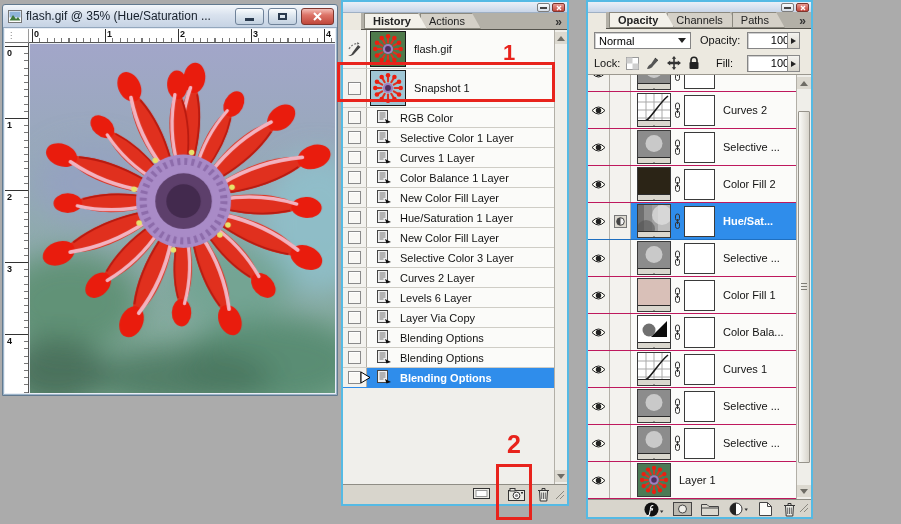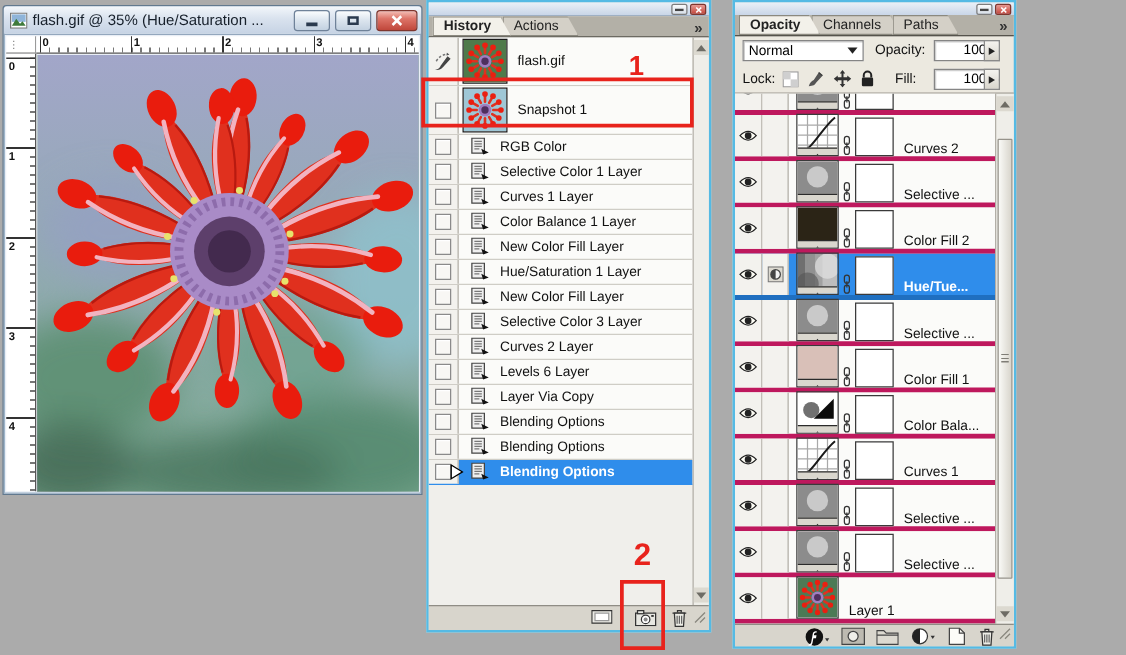--- a/index.html
+++ b/index.html
@@ -29,21 +29,21 @@
   .canvas{position:absolute;left:27px;top:39px;right:2px;bottom:2px;overflow:hidden;background:#8aa5a5}
   .canvas svg{display:block;width:100%;height:100%}
 
   
   .panel{position:absolute;background:#ece9e0;border:2px solid var(--pborder,#55bae4)}
   .panel.history{left:341px;top:0;width:228px;height:506px}
   .panel.layers{left:586px;top:0;width:227px;height:519px}
   .minibar{position:absolute;left:0;right:0;top:0;height:11px;background:linear-gradient(#eaf0f7,#c9d6e8);display:flex;justify-content:flex-end;gap:2px;padding:1px 2px 0 0;border-bottom:1px solid #9fb0c4}
   .mbtn{width:13px;height:9px;border:1px solid #7d7d7d;border-radius:2px;background:linear-gradient(#fafbfc,#d8dfe8);display:flex;align-items:center;justify-content:center}
   .mbtn.close{background:linear-gradient(#e89a92,#c4473c);border-color:#7e362e}
-  .tabstrip{position:absolute;left:0;right:0;height:17px;background:#b3b0a7;display:flex;padding-left:3px;border-bottom:1px solid #55534c}
+  .tabstrip{position:absolute;left:18px;right:0;height:17px;background:#b3b0a7;display:flex;padding-left:3px;border-bottom:1px solid #55534c}
   .panel.history .tabstrip{top:11px}
   .panel.layers .tabstrip{top:10px}
   .tab{height:16px;line-height:16px;padding:0 16px 0 9px;background:#d4d0c7;color:#222;clip-path:polygon(0 0,calc(100% - 9px) 0,100% 100%,0 100%);margin-right:-7px;box-shadow:0 0 0 1px #8b897f inset}
   .tab.active{background:#f3f1ea;font-weight:bold;z-index:2}
   .ovf{position:absolute;right:6px;font-weight:bold;color:#333;letter-spacing:-1px;font-size:12px}
   .panel.history .ovf{top:13px}
   .panel.layers .ovf{top:12px}
 
   
   .hlist{position:absolute;left:0;top:28px;width:211px;height:454px;background:#f0efeb;overflow:hidden}
@@ -78,21 +78,21 @@
   .tri-dn-b{width:0;height:0;border:4px solid transparent;border-top:5px solid #222;margin-bottom:-4px}
   .ctl-label{position:absolute;top:5px;color:#111}
   .valbox{position:absolute;top:3px;width:53px;height:17px;background:#fff;border:1px solid #858585;box-shadow:1px 1px 0 #cfcfcf inset;text-align:right;line-height:15px}
   .spin{position:absolute;top:3px;width:13px;height:17px;border:1px solid #8a8a8a;background:linear-gradient(#f4f3ef,#d9d6cd);display:flex;align-items:center;justify-content:center}
   .tri-rt{width:0;height:0;border:3.5px solid transparent;border-left:5px solid #222;margin-right:-3px}
   .lockicons{position:absolute;top:4px;display:flex;gap:7px;align-items:center}
 
   
   .llist{position:absolute;left:0;top:73px;width:208px;height:424px;background:#f0efeb;overflow:hidden}
   .partialwrap{height:17px;overflow:hidden}
-  .lrow{position:relative;display:flex;align-items:flex-end;height:37px;background:#fbfbf9;border-bottom:4px solid #be185d}
+  .lrow{position:relative;display:flex;align-items:center;height:37px;background:#fbfbf9;border-bottom:1px solid #be185d}
   .partialwrap .lrow{margin-top:-20px}
   .lcell{align-self:stretch;flex:none;display:flex;align-items:center;justify-content:center;border-right:1px solid #b2afa7;background:#f3f2ee}
   .lcell.eye{width:22px}
   .lcell.c2{width:21px}
   .lthumb{position:relative;width:34px;height:34px;flex:none;border:1px solid #3a3a3a;margin-left:6px;overflow:hidden}
   .lthumb svg{display:block;width:100%;height:100%}
   .adjslider{position:absolute;left:0;right:0;bottom:0;height:6px;background:#dad7ce;border-top:1px solid #2b2b2b}
   .adjslider:after{content:"";position:absolute;left:50%;top:1px;margin-left:-3px;width:0;height:0;border:3px solid transparent;border-bottom:4px solid #2b2b2b}
   .chain{flex:none;margin:0 2px;display:flex}
   .lmask{width:31px;height:31px;flex:none;background:#fff;border:1px solid #3a3a3a}
@@ -733,21 +733,21 @@
             <span class="adjslider"></span>
           </span>
           <span class="chain">
             <svg width="9" height="17" viewBox="0 0 9 17">
               <rect x="2.5" y="1" width="4" height="6.5" rx="2" fill="none" stroke="#333"></rect>
               <rect x="2.5" y="9" width="4" height="6.5" rx="2" fill="none" stroke="#333"></rect>
               <line x1="4.5" y1="6" x2="4.5" y2="11" stroke="#333"></line>
             </svg>
           </span>
           <span class="lmask"></span>
-          <span class="lname">Hue/Tue...</span>
+          <span class="lname">Hue/Sat...</span>
         </div>
         <div class="lrow">
           <div class="lcell eye">
             <span style="display:flex">
               <svg width="15" height="11" viewBox="0 0 15 11">
                 <path d="M1 5.5 Q7.5 -1.5 14 5.5 Q7.5 12.5 1 5.5 Z" fill="#fdfdf5" stroke="#222"></path>
                 <circle cx="7.5" cy="5.5" r="2.7" fill="#222"></circle>
               </svg>
             </span>
           </div>

